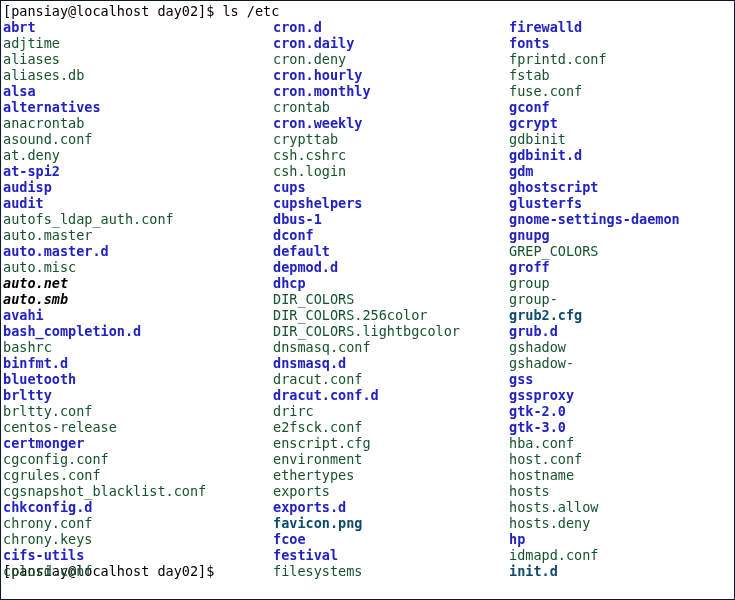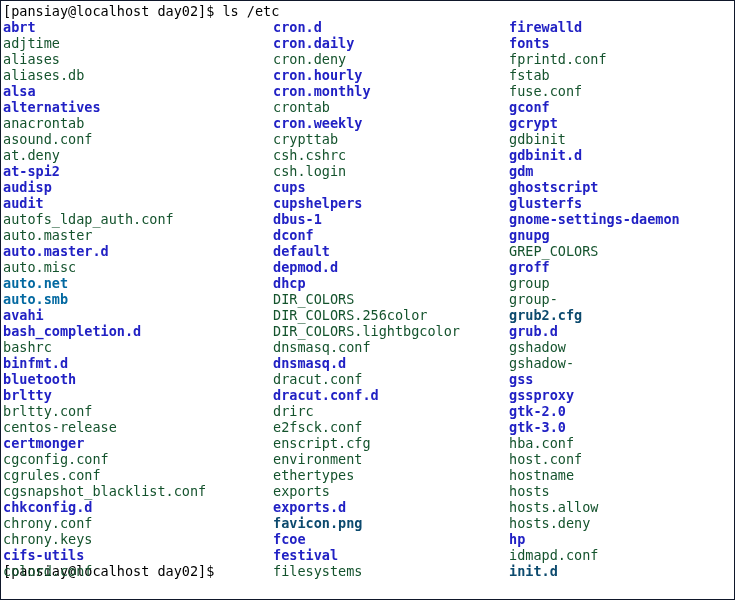--- a/index.html
+++ b/index.html
@@ -49,22 +49,23 @@
   }
   .t-file {
     color: #14532d;
     font-weight: normal;
   }
   .t-dir {
     color: #2121c4;
     font-weight: bold;
   }
   .t-exec {
-    color: #0369a1;
+    color: #000000;
     font-weight: bold;
+    font-style: italic;
   }
   .t-link {
     color: #0c4a6e;
     font-weight: bold;
   }
   .cursor-line {
     white-space: pre;
     height: 16px;
     line-height: 16px;
   }

